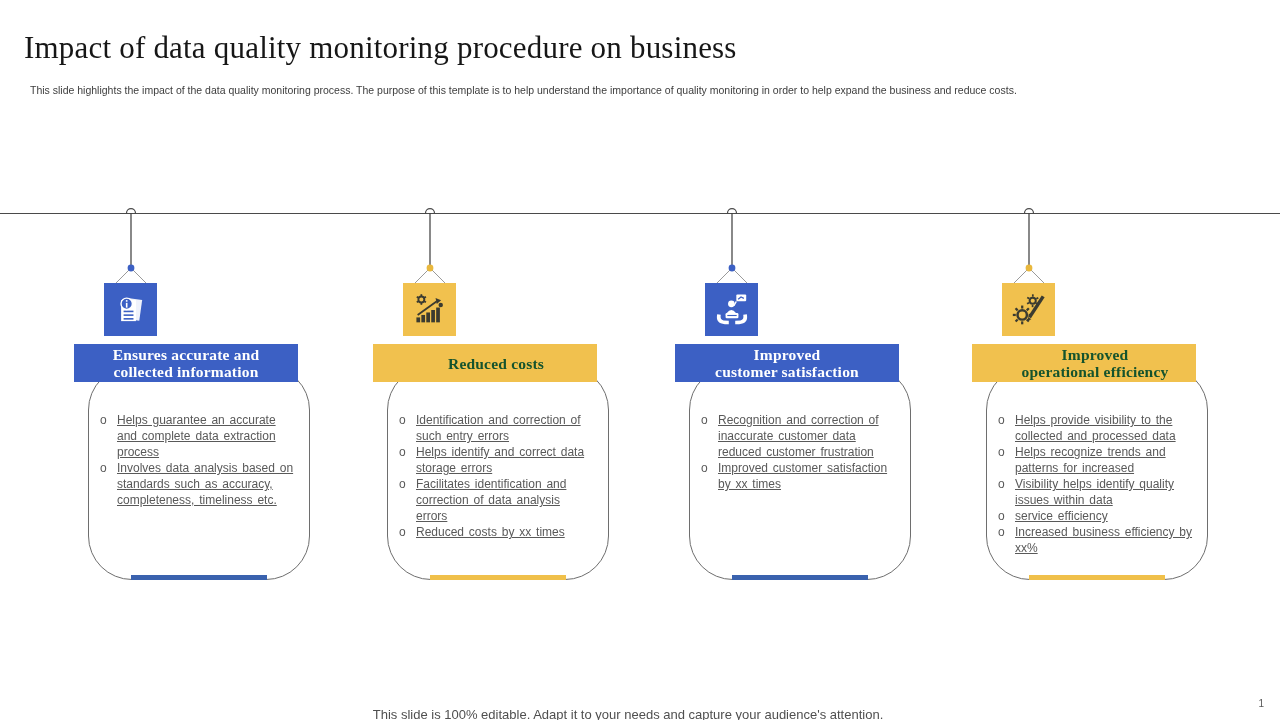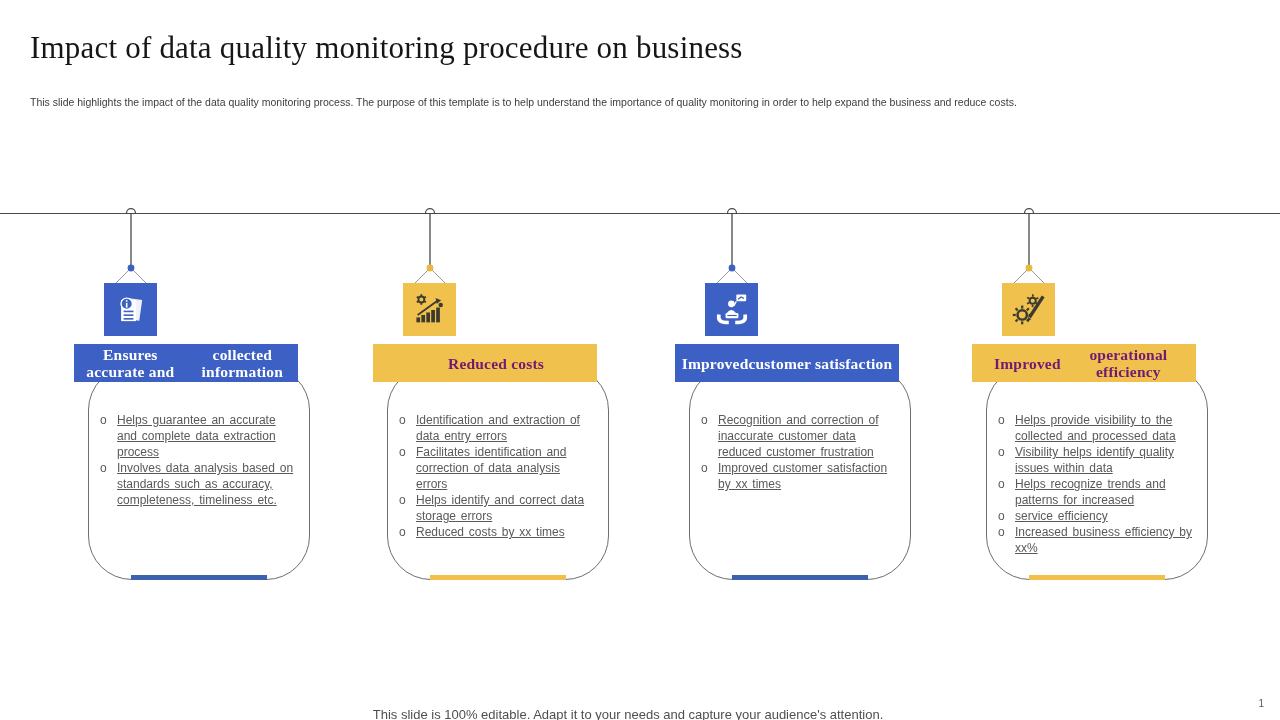--- a/index.html
+++ b/index.html
@@ -4,27 +4,27 @@
 <style>
   * { margin:0; padding:0; box-sizing:border-box; }
   html,body { width:1280px; height:720px; background:#ffffff; overflow:hidden; }
   #slide {
     position:relative; width:1280px; height:720px; background:#ffffff;
     font-family:"Liberation Sans", sans-serif;
   }
 
   
   .slide-title {
-    position:absolute; left:30px; top:30px; width:1100px;
+    position:absolute; left:24px; top:30px; width:1100px;
     font-family:"Liberation Serif", serif; font-weight:400;
     font-size:31px; color:#161616; letter-spacing:0.2px;
   }
   .slide-subtitle {
     position:absolute; left:30px; top:84px; width:1030px;
-    font-size:10.5px; color:#3d3d3d;margin-top:12px;
+    font-size:10.5px; color:#3d3d3d;
   }
 
   
   .rail {
     position:absolute; left:0; top:213px; width:1280px; height:1px;
     background:#4a4a4a;
   }
 
   
   .column { position:absolute; top:0; width:320px; height:640px; }
@@ -35,26 +35,26 @@
   .icon-box {
     position:absolute; left:104px; top:283px; width:53px; height:53px; z-index:2;
     display:flex; align-items:center; justify-content:center;
   }
   .icon-box svg { width:42px; height:42px; }
   .bg-blue   { background:#3c60c4; }
   .bg-yellow { background:#f1c14e; }
 
   .banner {
     position:absolute; left:74px; top:344px; width:224px; height:38px; z-index:3;
-    display:flex; flex-direction:row; align-items:center; justify-content:center;
+    display:flex; flex-direction:column; align-items:center; justify-content:center;
     font-family:"Liberation Serif", serif; font-weight:700;
     font-size:15.5px; line-height:17px; text-align:center; letter-spacing:0.2px;
   }
   .banner.bg-blue   { color:#ffffff; }
-  .banner.bg-yellow { color:#701a75;padding-left:22px; }
+  .banner.bg-yellow { color:#14532d;padding-left:22px; }
 
   .card {
     position:absolute; left:88px; top:366px; width:222px; height:214px; z-index:1;
     background:#ffffff; border:1px solid #6e6e6e; border-radius:44px;
   }
 
   .bullets {
     position:absolute; left:100px; top:412px; width:196px; z-index:4;
     list-style:none; font-size:12px; line-height:16px; color:#595959;
     word-spacing:1.5px;
@@ -151,23 +151,23 @@
         </g>
         <circle cx="25.7" cy="13" r="1.8" fill="#3b3b30"></circle>
       </svg>
     </div>
     <div class="banner bg-yellow">
       <span>Reduced costs</span>
       <span></span>
     </div>
     <div class="card"></div>
     <ul class="bullets">
-      <li>Identification and extraction of data entry errors</li>
+      <li>Identification and correction of such entry errors</li>
+      <li>Helps identify and correct data storage errors</li>
       <li>Facilitates identification and correction of data analysis errors</li>
-      <li>Helps identify and correct data storage errors</li>
       <li>Reduced costs by xx times</li>
     </ul>
     <div class="accent-bar bar-yellow"></div>
   </div>
 
   <div class="column col-2">
     <svg class="connector" viewBox="0 0 80 84">
       <path d="M35.5 8.2 A 4.5 4.5 0 1 1 44.5 8.2" stroke="#4a4a4a" stroke-width="1.2" fill="none"></path>
       <line x1="40" y1="8.2" x2="40" y2="63" stroke="#3a3a3a" stroke-width="1.2"></line>
       <line x1="40" y1="63" x2="23" y2="80" stroke="#9a9a9a" stroke-width="1"></line>
@@ -233,22 +233,22 @@
         <polygon points="16,25.8 16.2,22.6 18.9,24.4" fill="#3b3b30"></polygon>
       </svg>
     </div>
     <div class="banner bg-yellow">
       <span>Improved</span>
       <span>operational efficiency</span>
     </div>
     <div class="card"></div>
     <ul class="bullets">
       <li>Helps provide visibility to the collected and processed data</li>
+      <li>Helps recognize trends and patterns for increased</li>
       <li>Visibility helps identify quality issues within data</li>
-      <li>Helps recognize trends and patterns for increased</li>
       <li>service efficiency</li>
       <li>Increased business efficiency by xx%</li>
     </ul>
     <div class="accent-bar bar-yellow"></div>
   </div>
 
   <div class="footer-note">This slide is 100% editable. Adapt it to your needs and capture your audience's attention.</div>
   <div class="page-number">1</div>
 
 </div>

